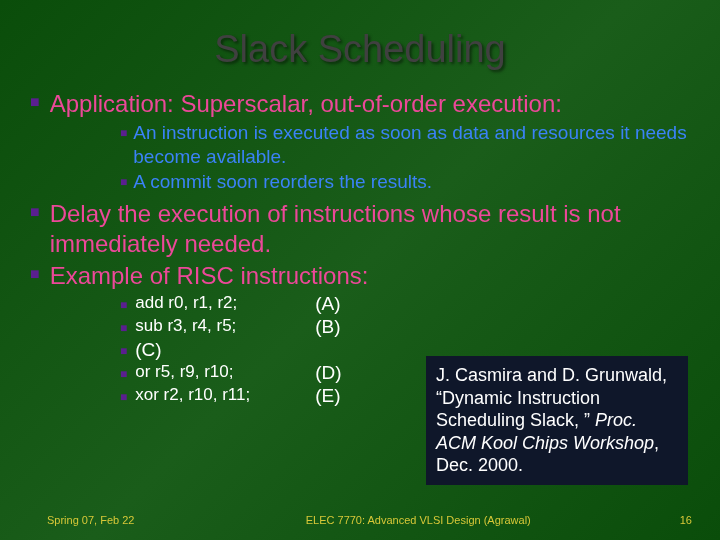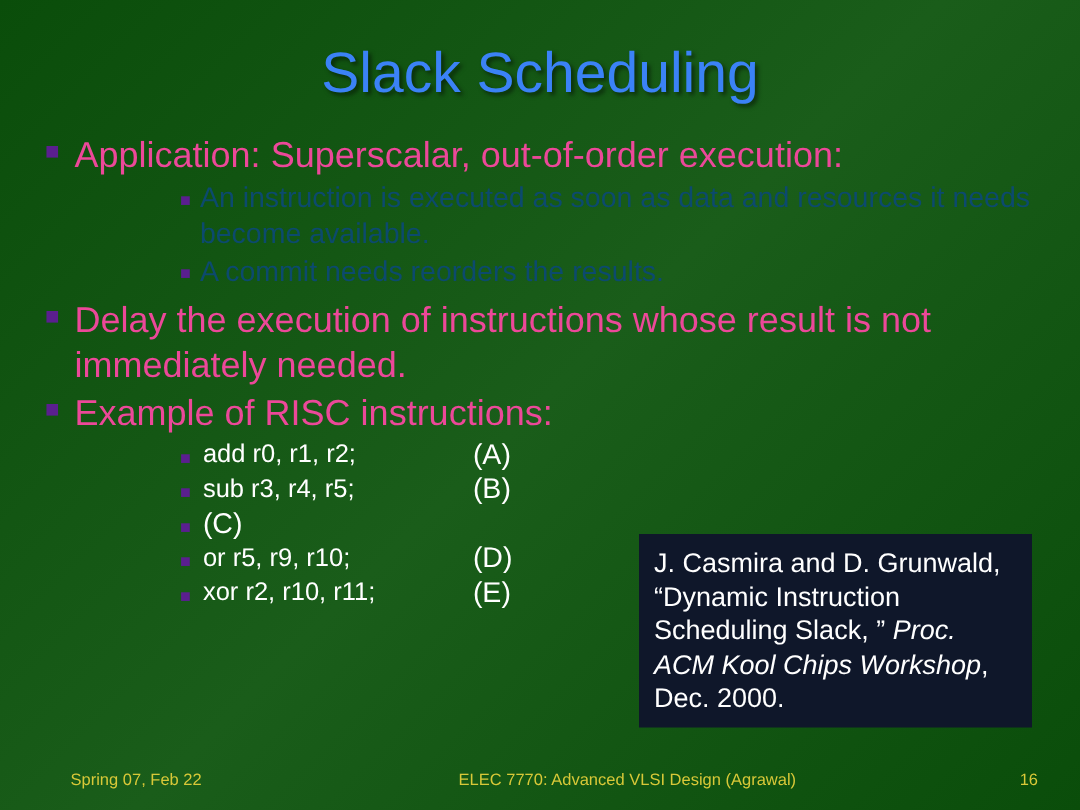--- a/index.html
+++ b/index.html
@@ -9,21 +9,21 @@
     background: linear-gradient(135deg, #0a4d0a 0%, #1a5d1a 50%, #0a4d0a 100%);
     font-family: Arial, sans-serif;
     color: #ffffff;
     position: relative;
     overflow: hidden;
   }
   .title {
     text-align: center;
     font-size: 38px;
     font-weight: normal;
-    color: #3b82f6;
+    color: #404040;
     padding-top: 28px;
     padding-bottom: 18px;
     text-shadow: 2px 2px 3px rgba(0,0,0,0.5);
   }
   .content {
     padding: 0 30px 0 30px;
   }
   .main-bullet {
     display: flex;
     align-items: flex-start;
@@ -51,21 +51,21 @@
     align-items: flex-start;
     margin-bottom: 1px;
   }
   .sub-bullet .bullet-sq {
     font-size: 12px;
     margin-top: 5px;
     margin-right: 6px;
   }
   .sub-text {
     font-size: 19px;
-    color: #0c4a6e;
+    color: #3b82f6;
     line-height: 1.25;
   }
   .instr-list {
     margin-left: 90px;
     margin-top: 2px;
   }
   .instr-row {
     display: flex;
     align-items: flex-start;
     margin-bottom: 1px;
@@ -122,21 +122,21 @@
     <span class="main-text">Application: Superscalar, out-of-order execution:</span>
   </div>
 
   <div class="sub-list">
     <div class="sub-bullet">
       <span class="bullet-sq">■</span>
       <span class="sub-text">An instruction is executed as soon as data and resources it needs become available.</span>
     </div>
     <div class="sub-bullet">
       <span class="bullet-sq">■</span>
-      <span class="sub-text">A commit needs reorders the results.</span>
+      <span class="sub-text">A commit soon reorders the results.</span>
     </div>
   </div>
 
   <div class="main-bullet">
     <span class="bullet-sq">■</span>
     <span class="main-text">Delay the execution of instructions whose result is not immediately needed.</span>
   </div>
 
   <div class="main-bullet">
     <span class="bullet-sq">■</span>

